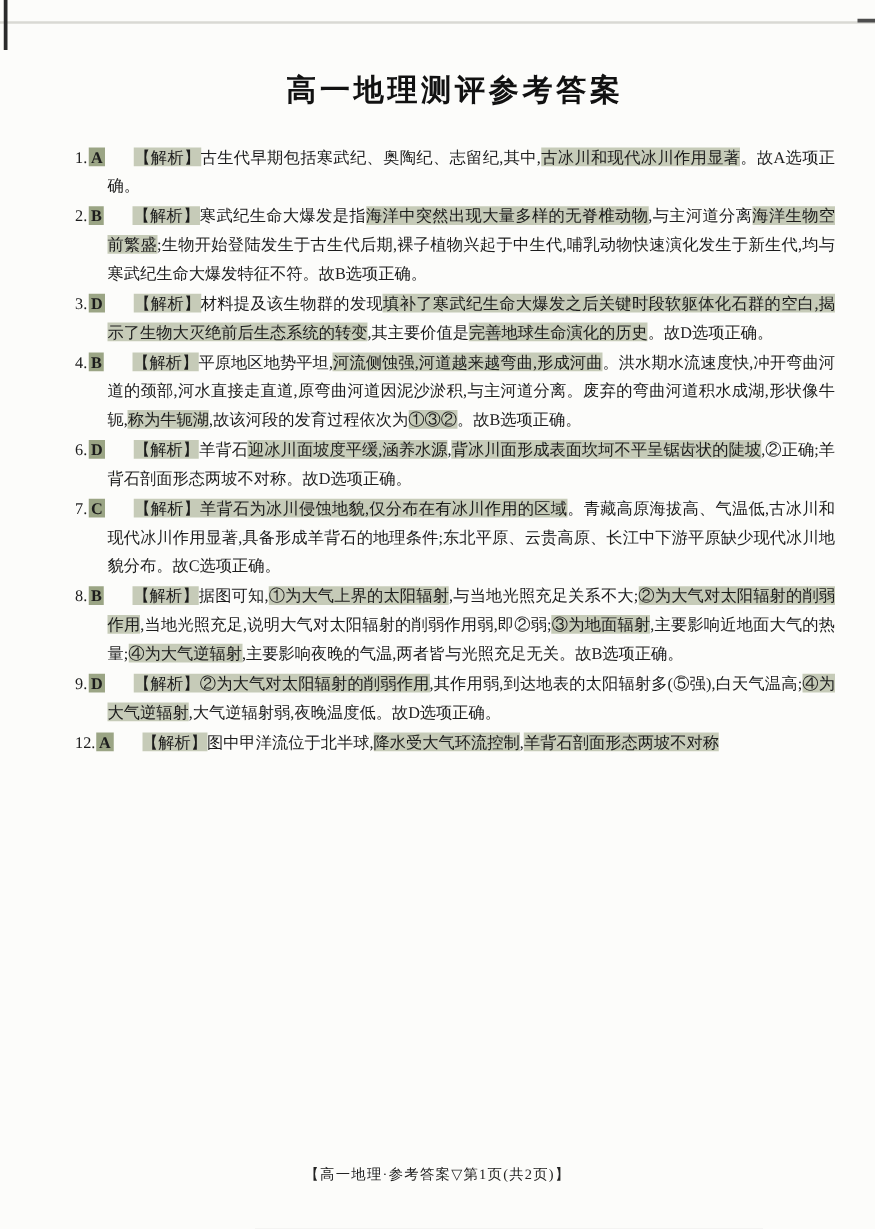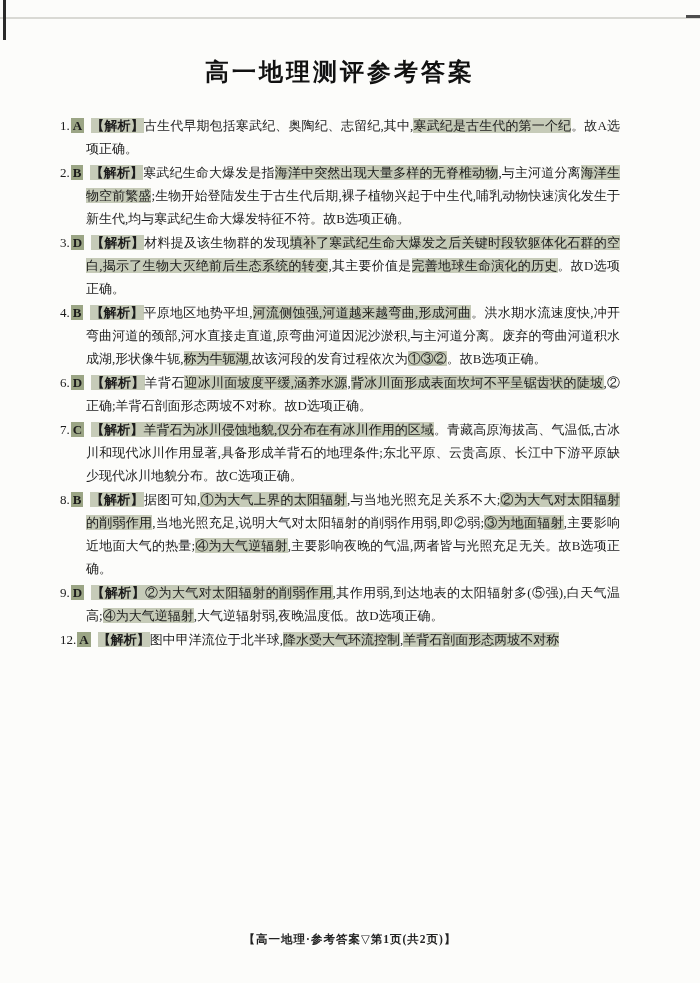--- a/index.html
+++ b/index.html
@@ -3,21 +3,21 @@
 <meta charset="utf-8">
 <style>
   html, body { margin: 0; padding: 0; background: #e9e9e7; }
   .page {
     position: relative;
     width: 700px;
     height: 983px;
     margin: 0 auto;
     background: #fcfcfa;
     box-sizing: border-box;
-    padding: 56px 80px 0 60px;
+    padding: 56px 32px 0 60px;
     font-family: "Liberation Serif", "DejaVu Serif", serif;
     color: #1c1c1c;
     overflow: hidden;
   }
   
   .artifact { position: absolute; }
   .artifact-top  { top: 17px; left: 0; width: 100%; height: 2px; background: #d9d9d4; }
   .artifact-left { top: 0; left: 3px; width: 3px; height: 40px; background: #2a2a2a; }
   .artifact-right{ top: 15px; right: 0; width: 14px; height: 3px; background: #4d4d4d; }
 
@@ -40,50 +40,49 @@
     margin-bottom: 1px;
   }
   .num { font-weight: normal; }
   .ans {
     font-weight: bold;
     background: var(--ans-hl, #9ba585);
     padding: 0 2px;
     margin-left: 1px;
   }
   .jx {
-    font-weight: bold;
+    font-weight: normal;
     background: var(--txt-hl, #c6cbb8);
-    margin-left: 7px;
+    margin-left: 23px;
   }
   .seg { }
   .hl { background: var(--txt-hl, #c6cbb8); }
   .footer {
     position: absolute;
     bottom: 36px;
     left: 0;
     width: 100%;
     text-align: center;
     font-size: 11.5px;
     letter-spacing: 1px;
     color: #222;
-    font-weight: bold;
   }
 </style>
 </head>
 <body>
 
 <div class="page">
   <div class="artifact artifact-top"></div>
   <div class="artifact artifact-left"></div>
   <div class="artifact artifact-right"></div>
 
   <h1 class="title">高一地理测评参考答案</h1>
 
   <div class="items">
-  <div class="item"><span class="num">1.</span><span class="ans">A</span><span class="jx">【解析】</span><span class="body"><span class="seg">古生代早期包括寒武纪、奥陶纪、志留纪,其中,</span><span class="seg hl">寒武纪是古生代的第一个纪</span><span class="seg">。故A选项正确。</span></span></div>
+  <div class="item"><span class="num">1.</span><span class="ans">A</span><span class="jx">【解析】</span><span class="body"><span class="seg">古生代早期包括寒武纪、奥陶纪、志留纪,其中,</span><span class="seg hl">古冰川和现代冰川作用显著</span><span class="seg">。故A选项正确。</span></span></div>
 
   <div class="item"><span class="num">2.</span><span class="ans">B</span><span class="jx">【解析】</span><span class="body"><span class="seg">寒武纪生命大爆发是指</span><span class="seg hl">海洋中突然出现大量多样的无脊椎动物</span><span class="seg">,与主河道分离</span><span class="seg hl">海洋生物空前繁盛</span><span class="seg">;生物开始登陆发生于古生代后期,裸子植物兴起于中生代,哺乳动物快速演化发生于新生代,均与寒武纪生命大爆发特征不符。故B选项正确。</span></span></div>
 
   <div class="item"><span class="num">3.</span><span class="ans">D</span><span class="jx">【解析】</span><span class="body"><span class="seg">材料提及该生物群的发现</span><span class="seg hl">填补了寒武纪生命大爆发之后关键时段软躯体化石群的空白,揭示了生物大灭绝前后生态系统的转变</span><span class="seg">,其主要价值是</span><span class="seg hl">完善地球生命演化的历史</span><span class="seg">。故D选项正确。</span></span></div>
 
   <div class="item"><span class="num">4.</span><span class="ans">B</span><span class="jx">【解析】</span><span class="body"><span class="seg">平原地区地势平坦,</span><span class="seg hl">河流侧蚀强,河道越来越弯曲,形成河曲</span><span class="seg">。洪水期水流速度快,冲开弯曲河道的颈部,河水直接走直道,原弯曲河道因泥沙淤积,与主河道分离。废弃的弯曲河道积水成湖,形状像牛轭,</span><span class="seg hl">称为牛轭湖</span><span class="seg">,故该河段的发育过程依次为</span><span class="seg hl">①③②</span><span class="seg">。故B选项正确。</span></span></div>
 
 
   <div class="item"><span class="num">6.</span><span class="ans">D</span><span class="jx">【解析】</span><span class="body"><span class="seg">羊背石</span><span class="seg hl">迎冰川面坡度平缓,涵养水源</span><span class="seg">,</span><span class="seg hl">背冰川面形成表面坎坷不平呈锯齿状的陡坡</span><span class="seg">,②正确;羊背石剖面形态两坡不对称。故D选项正确。</span></span></div>
 

